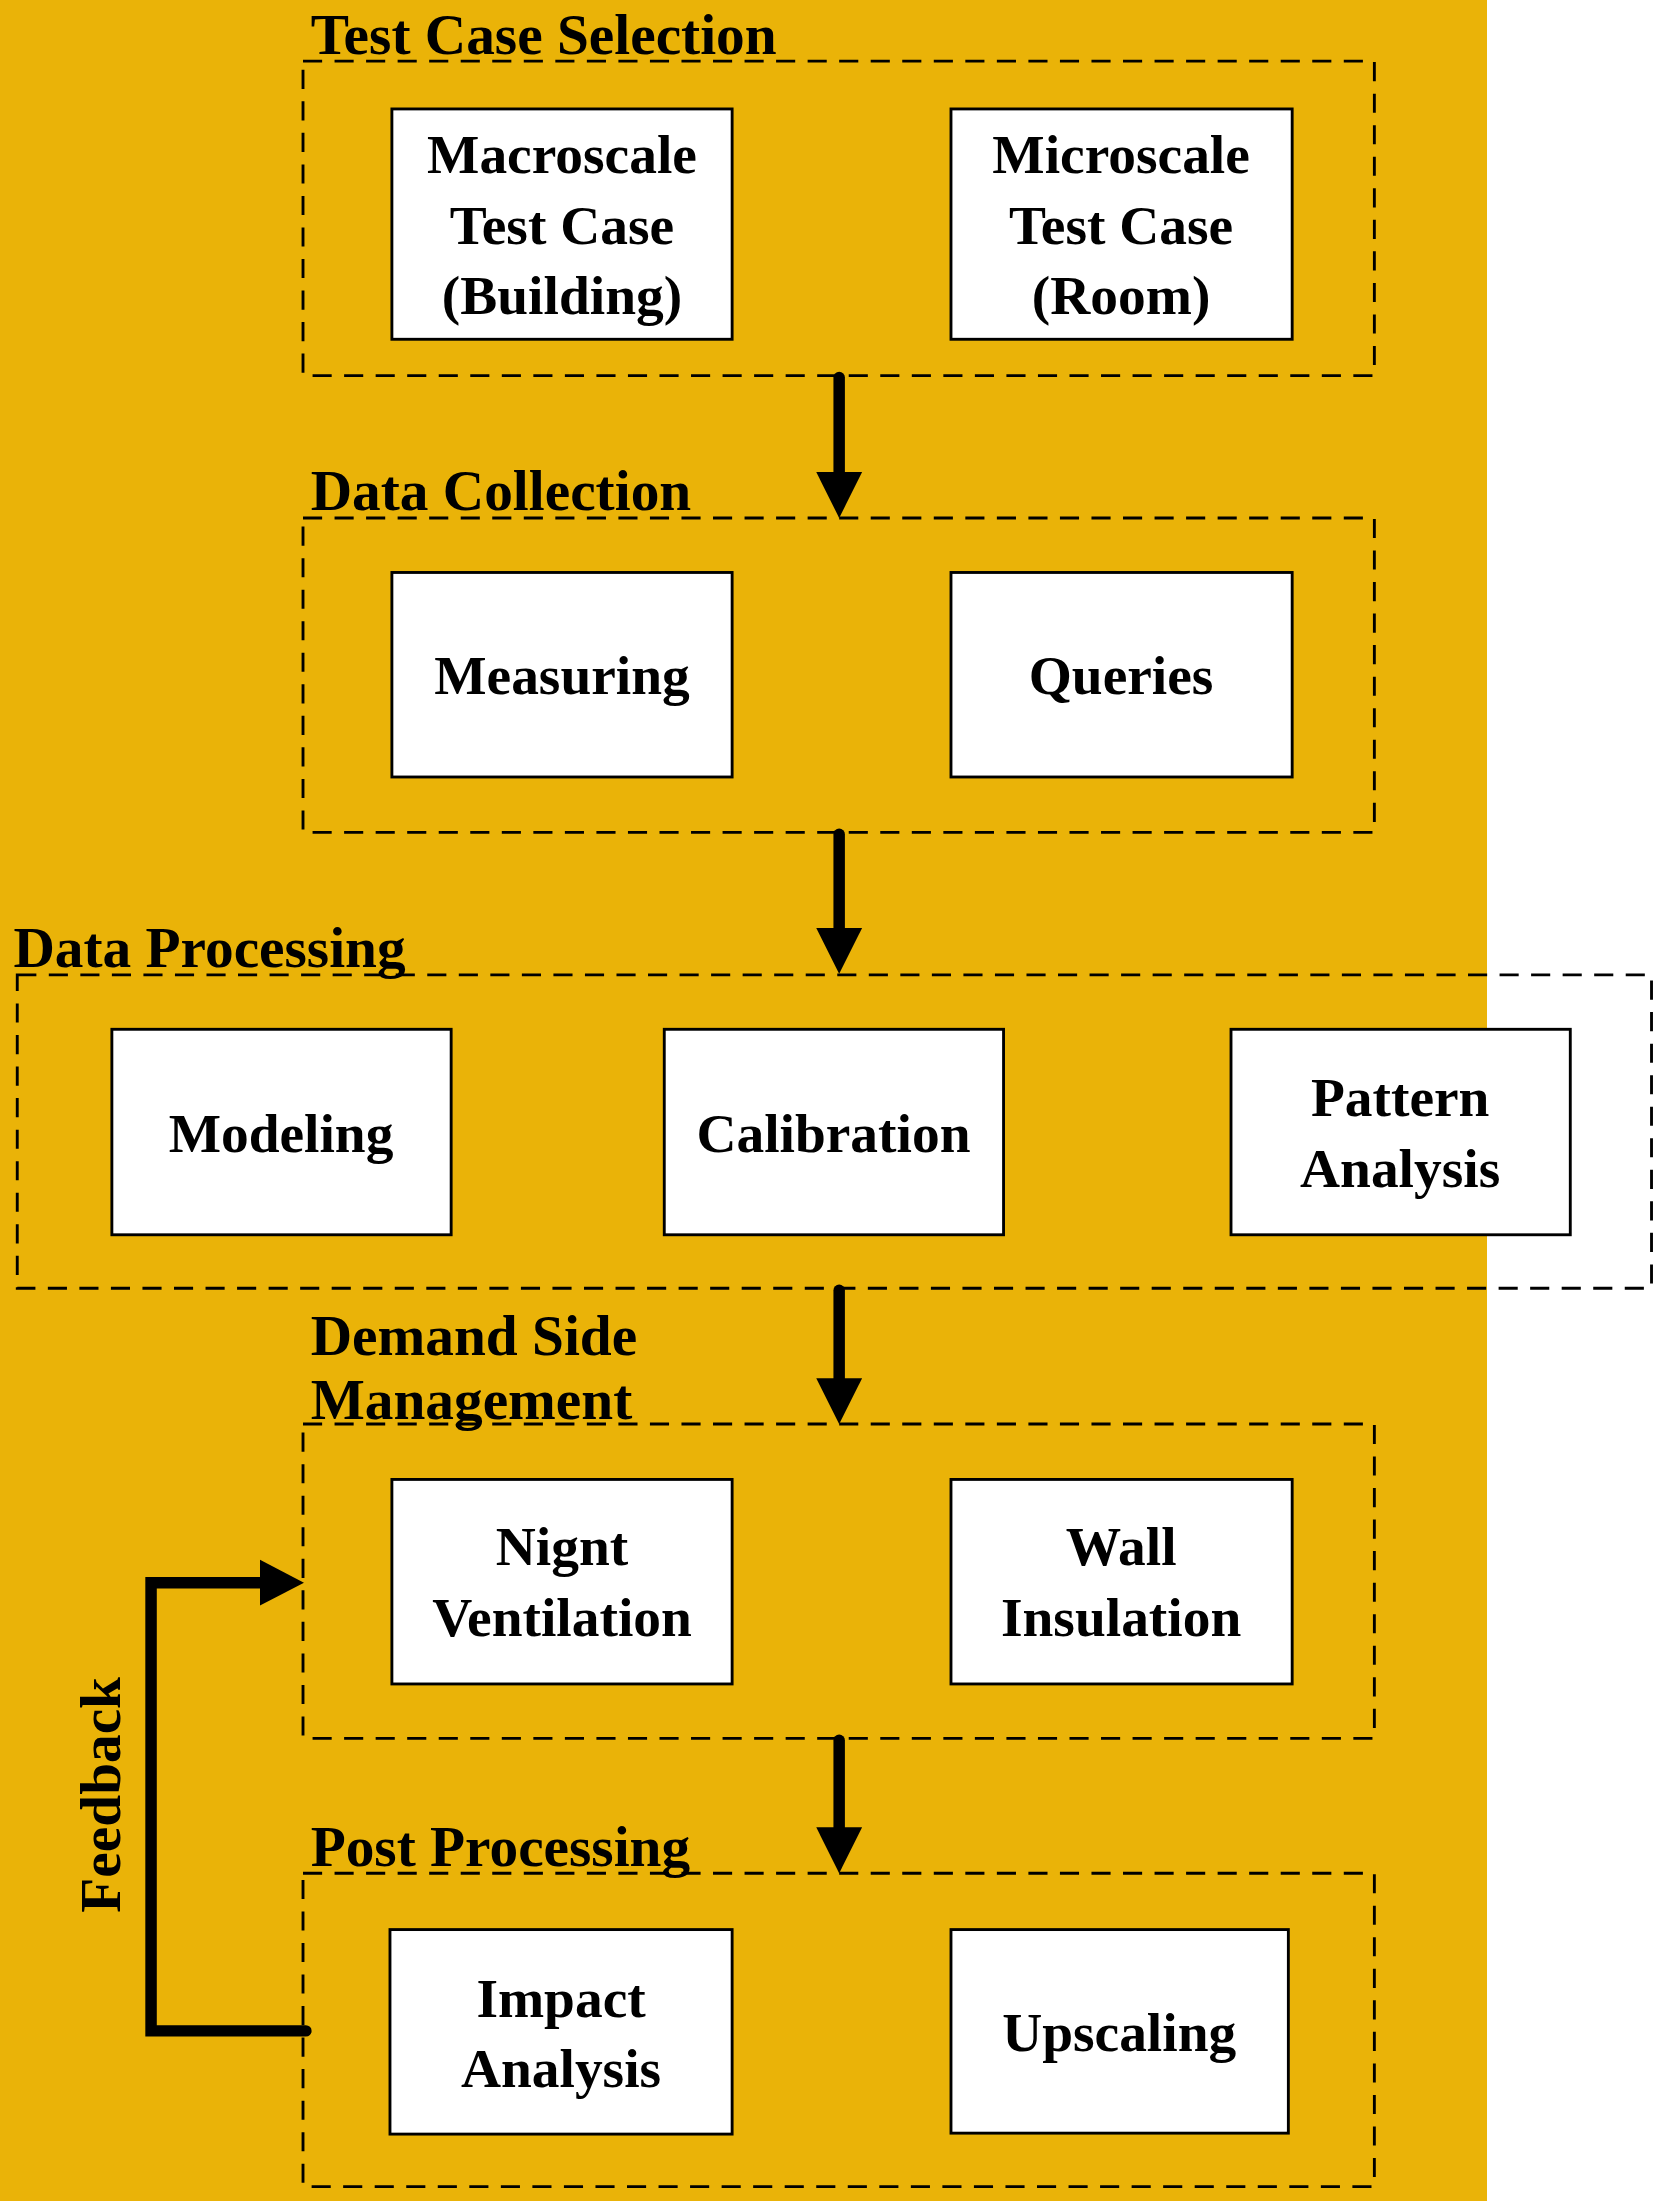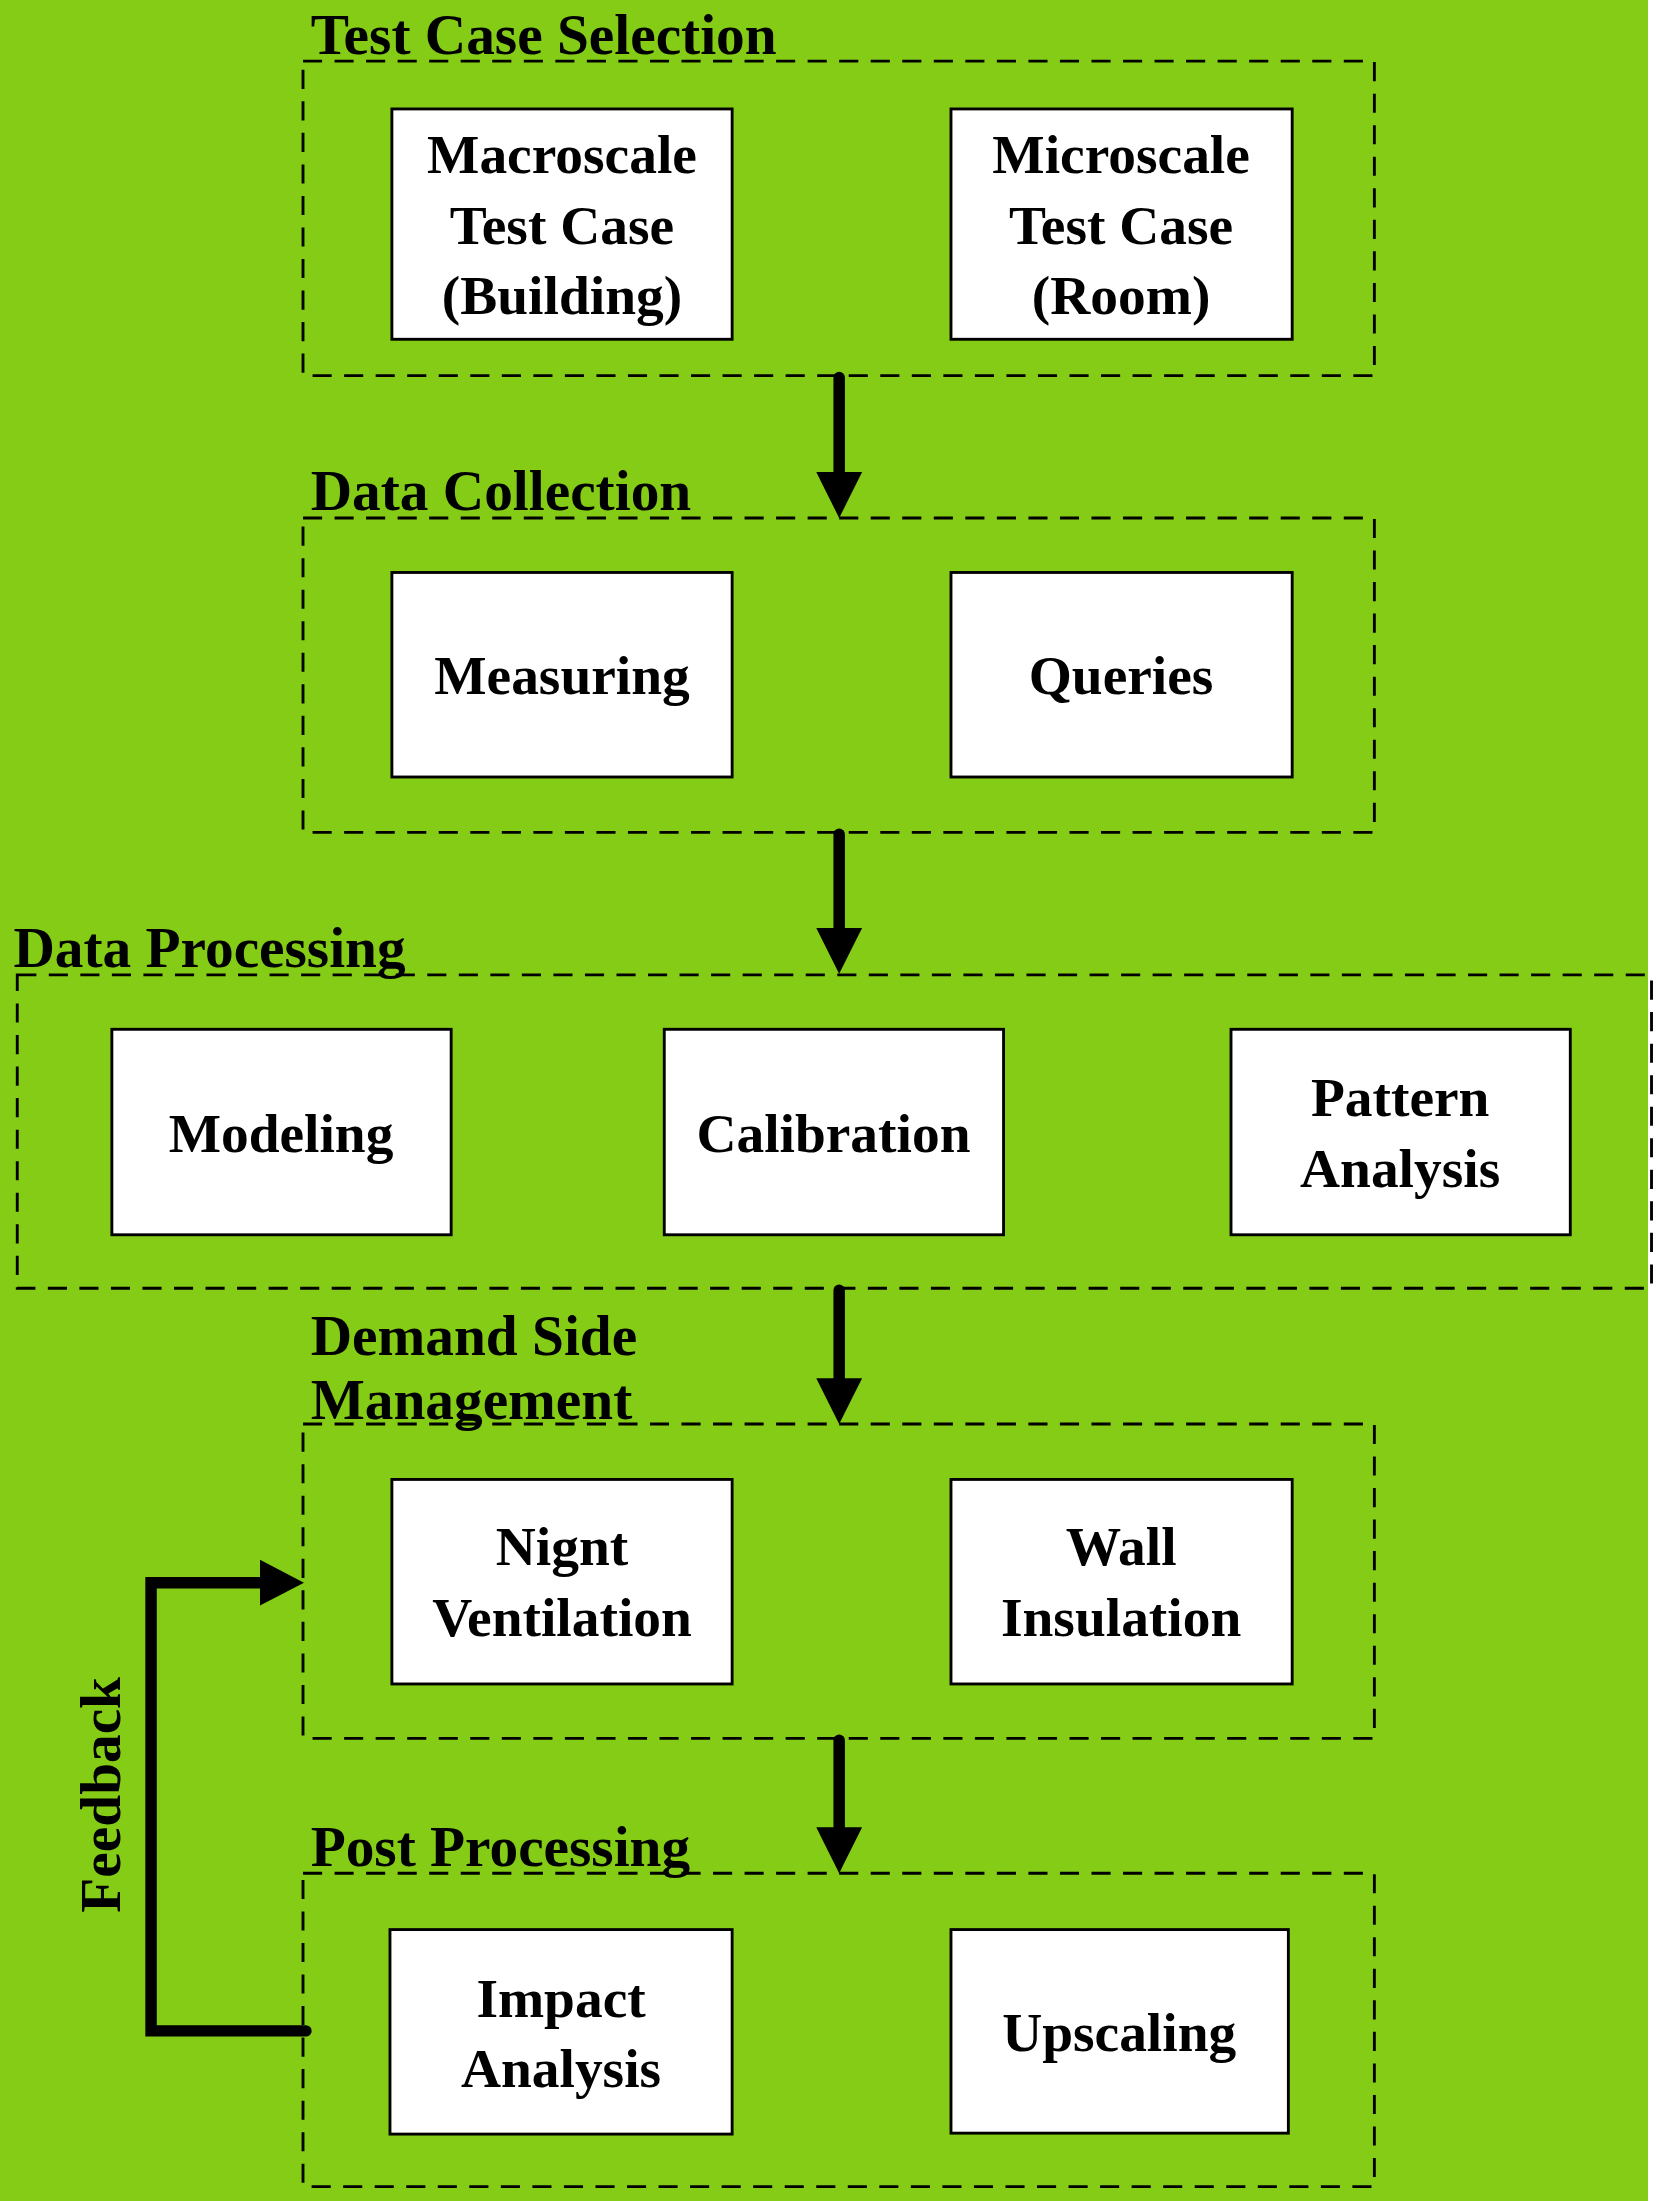--- a/index.html
+++ b/index.html
@@ -1,16 +1,16 @@
 <!DOCTYPE html>
 <html><head>
 <meta charset="utf-8">
 <style>
   html, body { margin: 0; padding: 0; background: #ffffff; }
-  .page { width: 1648px; height: 2201px; background: #84cc16; position: relative; }
+  .page { width: 1487px; height: 2201px; background: #eab308; position: relative; }
   svg { display: block; }
   text {
     font-family: "Liberation Serif", "DejaVu Serif", serif;
     font-weight: bold;
     fill: #000000;
   }
   .section-title { font-size: 60px; }
   .box-label { font-size: 58px; }
   .feedback-label { font-size: 60px; }
   .section-rect { fill: none; stroke: #000000; stroke-width: 3; stroke-dasharray: 20 13; }

